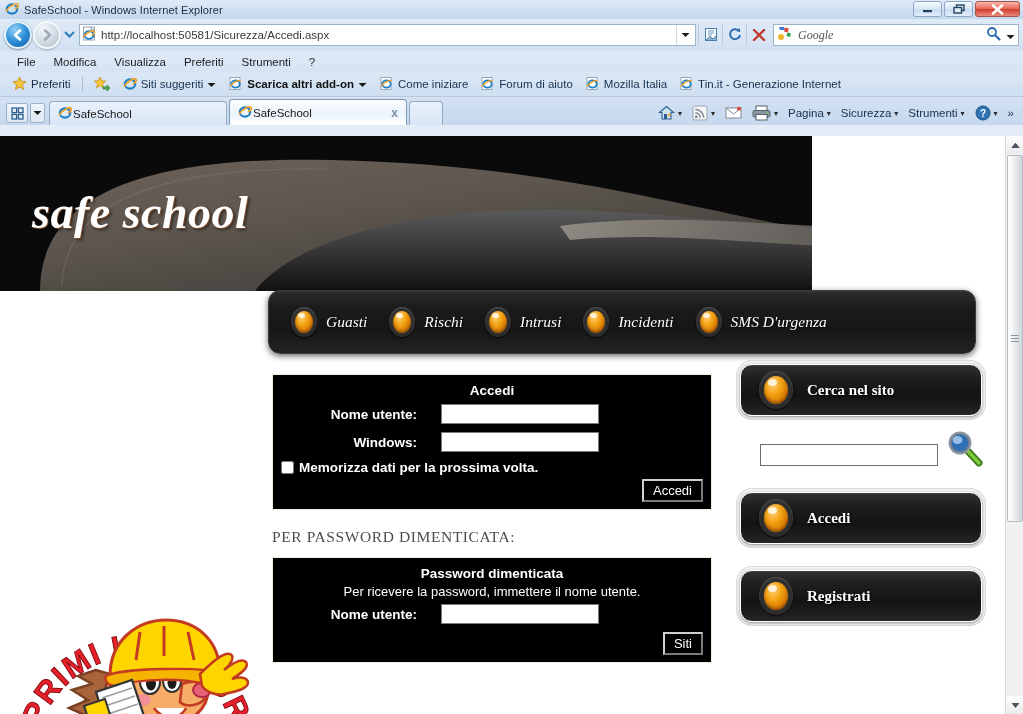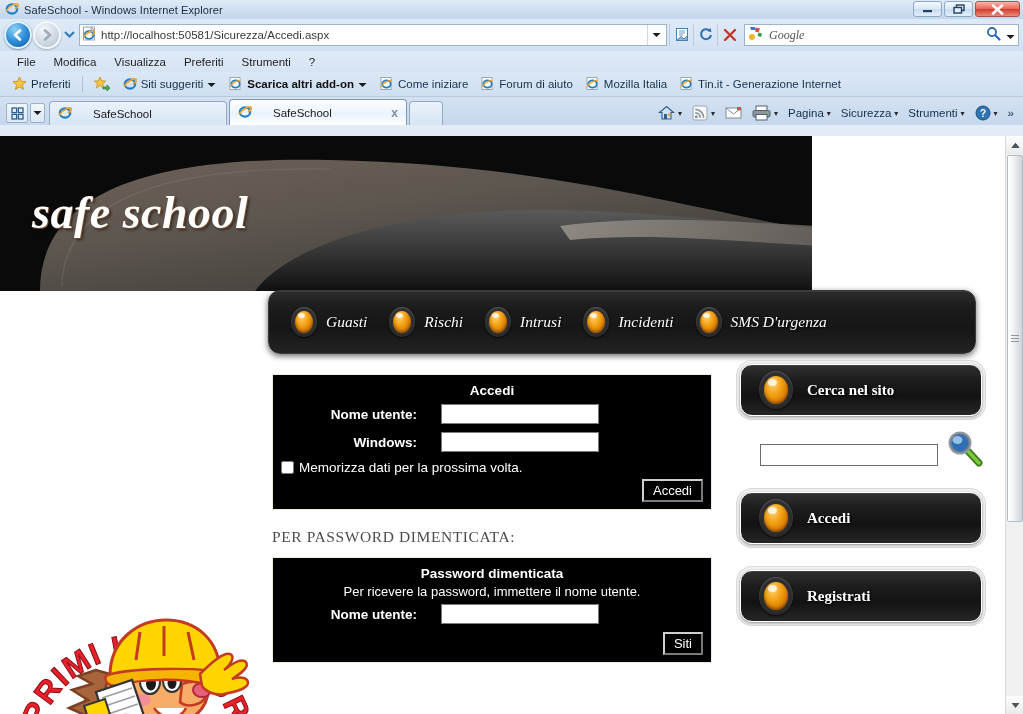--- a/index.html
+++ b/index.html
@@ -73,21 +73,21 @@
   .urlbox .url-text {
     font-size: 11.5px; color: #3a3a3a; white-space: nowrap; flex: 1;
     overflow: hidden;
   }
   .url-caret { width: 17px; height: 20px; display:flex; align-items:center; justify-content:center; border-left:1px solid #cdd9e4;}
   .iconbtn {
     width: 24px; height: 22px; display: flex; align-items: center; justify-content: center;
     border-left: 1px solid #b9cbdd; background: transparent;
   }
   .searchbox {
-    width: 275px; height: 22px; margin-left: 3px;
+    width: 246px; height: 22px; margin-left: 3px;
     background: #fff; border: 1px solid #9cb3c9;
     display: flex; align-items: center; padding: 0 3px; gap: 5px;
   }
   .searchbox .sterm { flex:1; font-size: 12px; color: #555; font-style: italic; font-family: "Liberation Serif", serif;}
 
   
   .menubar {
     height: 21px; display: flex; align-items: center; gap: 0px;
     padding-left: 8px;
     background: linear-gradient(180deg,#dfeaf7 0%,#d5e3f3 100%);
@@ -120,21 +120,21 @@
   }
   .qt-grid {
     width: 22px; height: 20px; border: 1px solid #9db3ca; border-radius: 2px;
     background: linear-gradient(180deg,#f0f6fc,#dbe7f4);
     display:flex; align-items:center; justify-content:center;
   }
   .qt-caret { width: 15px; height: 20px; border: 1px solid #9db3ca; border-radius: 2px;
     background: linear-gradient(180deg,#f0f6fc,#dbe7f4);
     display:flex; align-items:center; justify-content:center; }
   .tab {
-    height: 24px; min-width: 178px; display: flex; align-items: center; gap: 21px;
+    height: 24px; min-width: 178px; display: flex; align-items: center; gap: 1px;
     padding: 9px 8px; font-size: 11.5px; color: #1a1a1a;
     border: 1px solid #94aac2; border-bottom: none;
     border-radius: 4px 4px 0 0;
     background: linear-gradient(180deg,#eaf2fb 0%,#d7e5f5 100%);
     margin-right: 2px;
   }
   .tab.active {
     height: 26px;
     background: linear-gradient(180deg,#fdfeff 0%,#eaf3fc 55%,#ffffff 100%);
     border-color: #7e9ab6;
@@ -242,21 +242,21 @@
     width: 160px; text-align: right; padding-right: 24px;
     font-size: 13.5px; font-weight: bold; color: #fff;
   }
   .frow input.ftext {
     width: 158px; height: 20px; border: 1px solid #7a7a7a;
     background: #fff; font-size: 12px; padding: 0 2px;
     font-family: "Liberation Sans", sans-serif;
   }
   .chkrow { display: flex; align-items: center; gap: 5px; margin: 2px 0 4px 0; }
   .chkrow input { width: 13px; height: 13px; margin:0; }
-  .chkrow label { font-size: 13.5px; font-weight: normal; color: #fff; }
+  .chkrow label { font-size: 13.5px; font-weight: bold; color: #fff; }
   .btnrow { display: flex; justify-content: flex-end; margin-top: 4px; }
   .blkbtn {
     background: #000; color: #fff; font-size: 13px;
     border: 2px outset #cfcfcf;
     padding: 2px 9px; font-family: "Liberation Sans", sans-serif;
     cursor: pointer;
   }
   .gap { height: 18px; }
 
   

